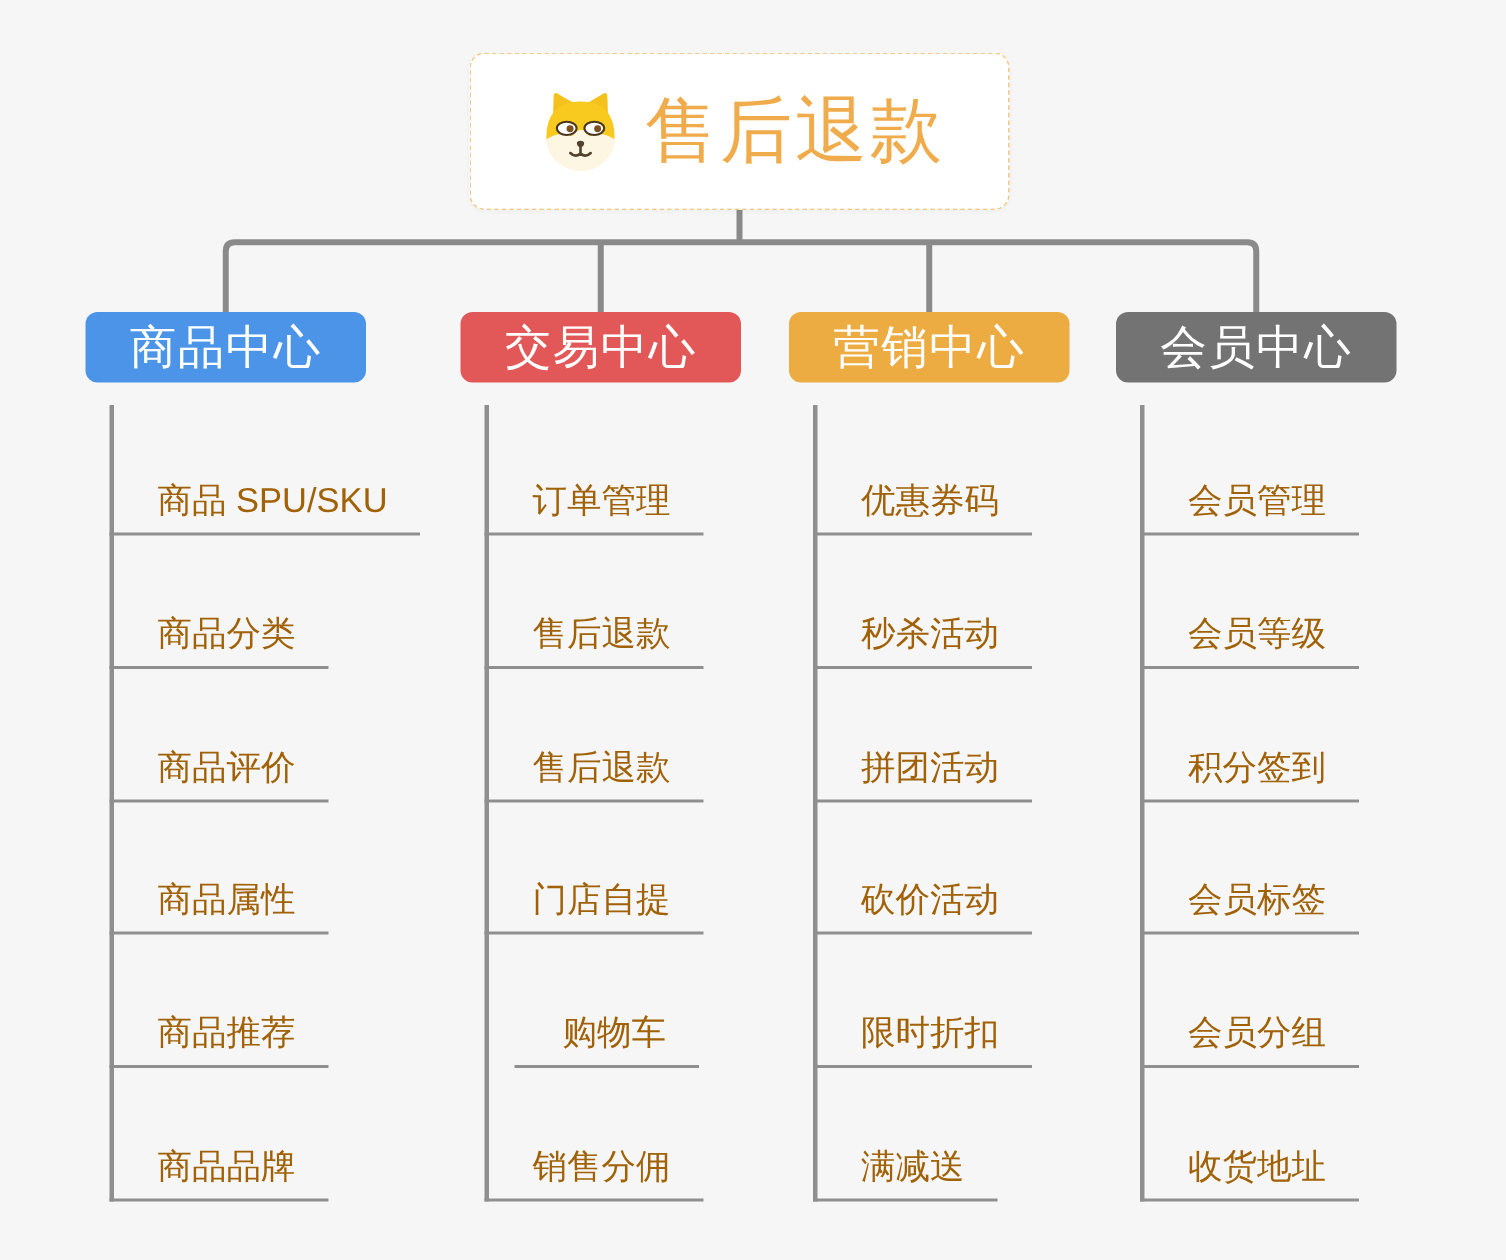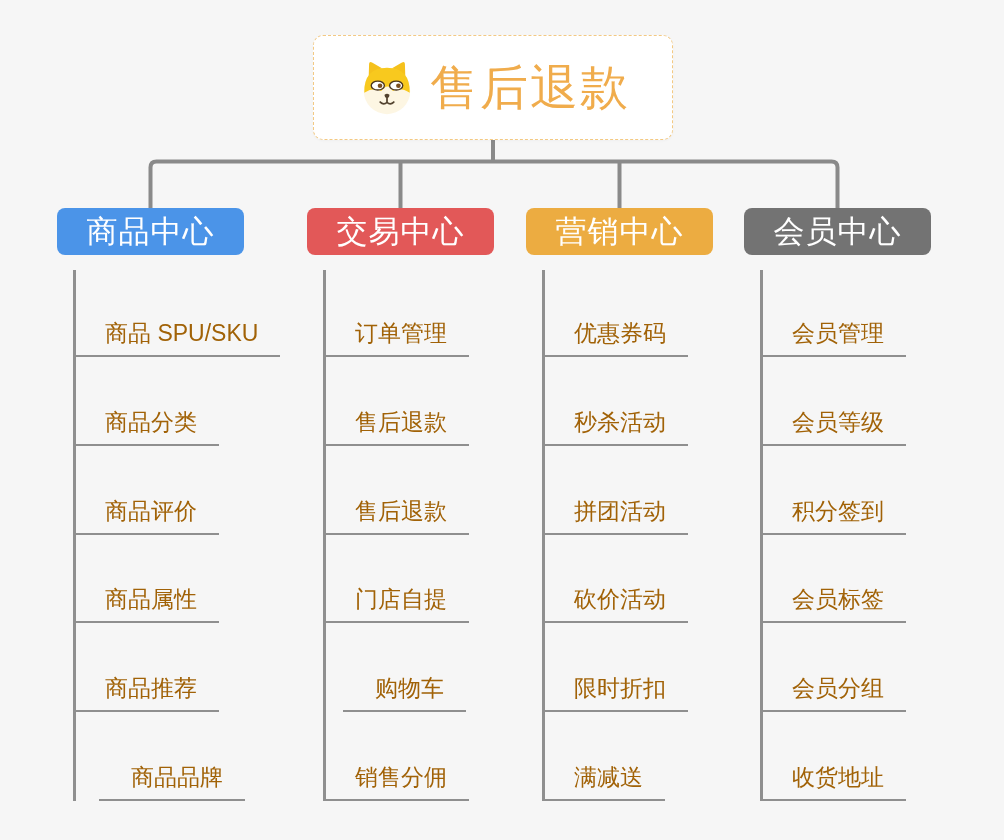--- a/index.html
+++ b/index.html
@@ -116,21 +116,21 @@
 
 <div class="branch-node" style="left: 57px; background: rgb(75, 148, 232);">
       <span>商品中心</span>
     </div>
     <div class="trunk-line" style="left: 73px;"></div>
     <div class="leaf-node" style="left: 73px; top: 313px;">商品 SPU/SKU</div>
     <div class="leaf-node" style="left: 73px; top: 402px; font-family: Liberation Serif, serif;">商品分类</div>
     <div class="leaf-node" style="left: 73px; top: 491px;">商品评价</div>
     <div class="leaf-node" style="left: 73px; top: 579px;">商品属性</div>
     <div class="leaf-node" style="left: 73px; top: 668px;">商品推荐</div>
-    <div class="leaf-node" style="left: 73px; top: 757px; margin-left: 26px;">商品品牌</div>
+    <div class="leaf-node" style="left: 73px; top: 757px;">商品品牌</div>
     <div class="branch-node" style="left: 307px; background: rgb(226, 88, 88);">
       <span>交易中心</span>
     </div>
     <div class="trunk-line" style="left: 323px;"></div>
     <div class="leaf-node" style="left: 323px; top: 313px;">订单管理</div>
     <div class="leaf-node" style="left: 323px; top: 402px;">售后退款</div>
     <div class="leaf-node" style="left: 323px; top: 491px;">售后退款</div>
     <div class="leaf-node" style="left: 323px; top: 579px;">门店自提</div>
     <div class="leaf-node" style="left: 323px; top: 668px; margin-left: 20px;">购物车</div>
     <div class="leaf-node" style="left: 323px; top: 757px;">销售分佣</div>

